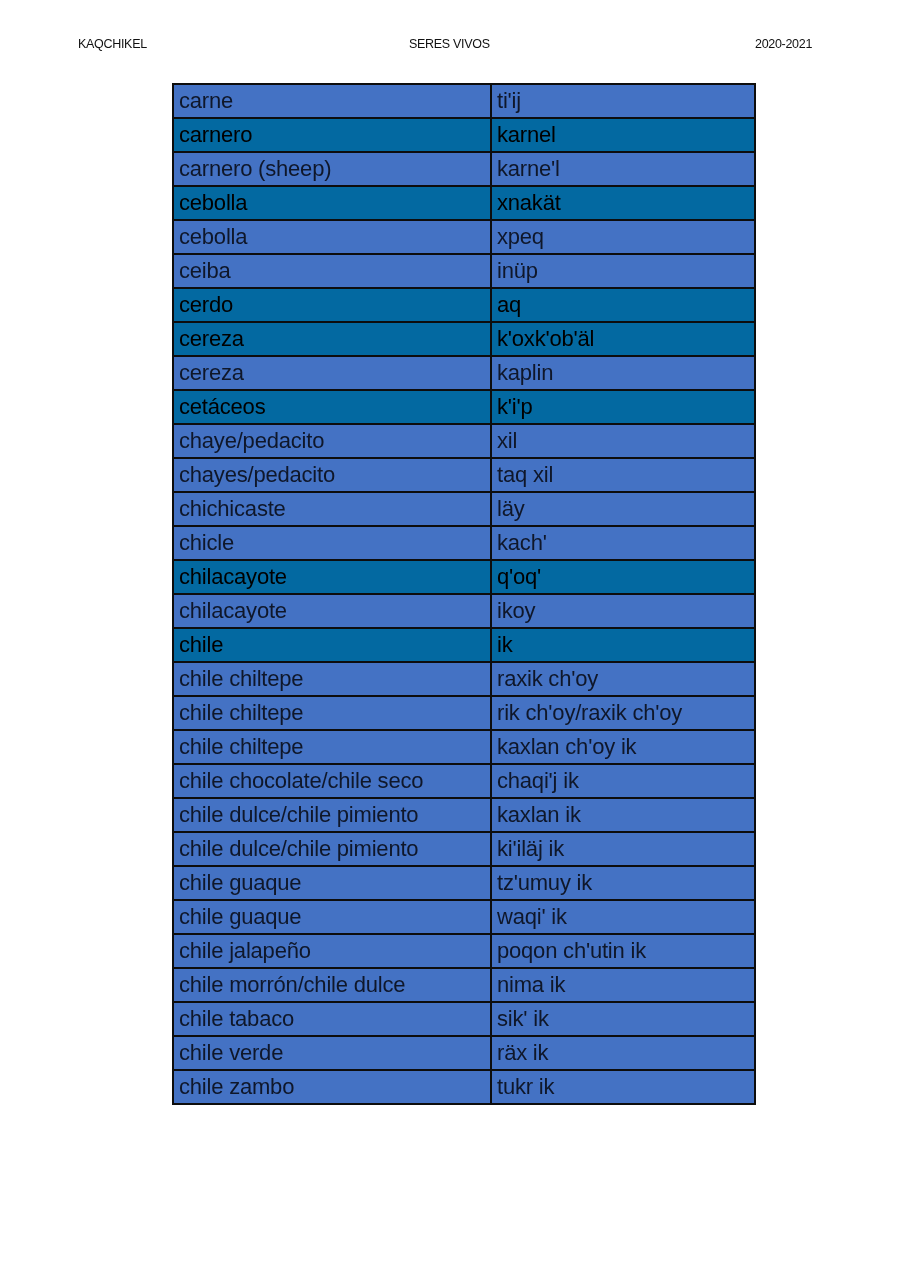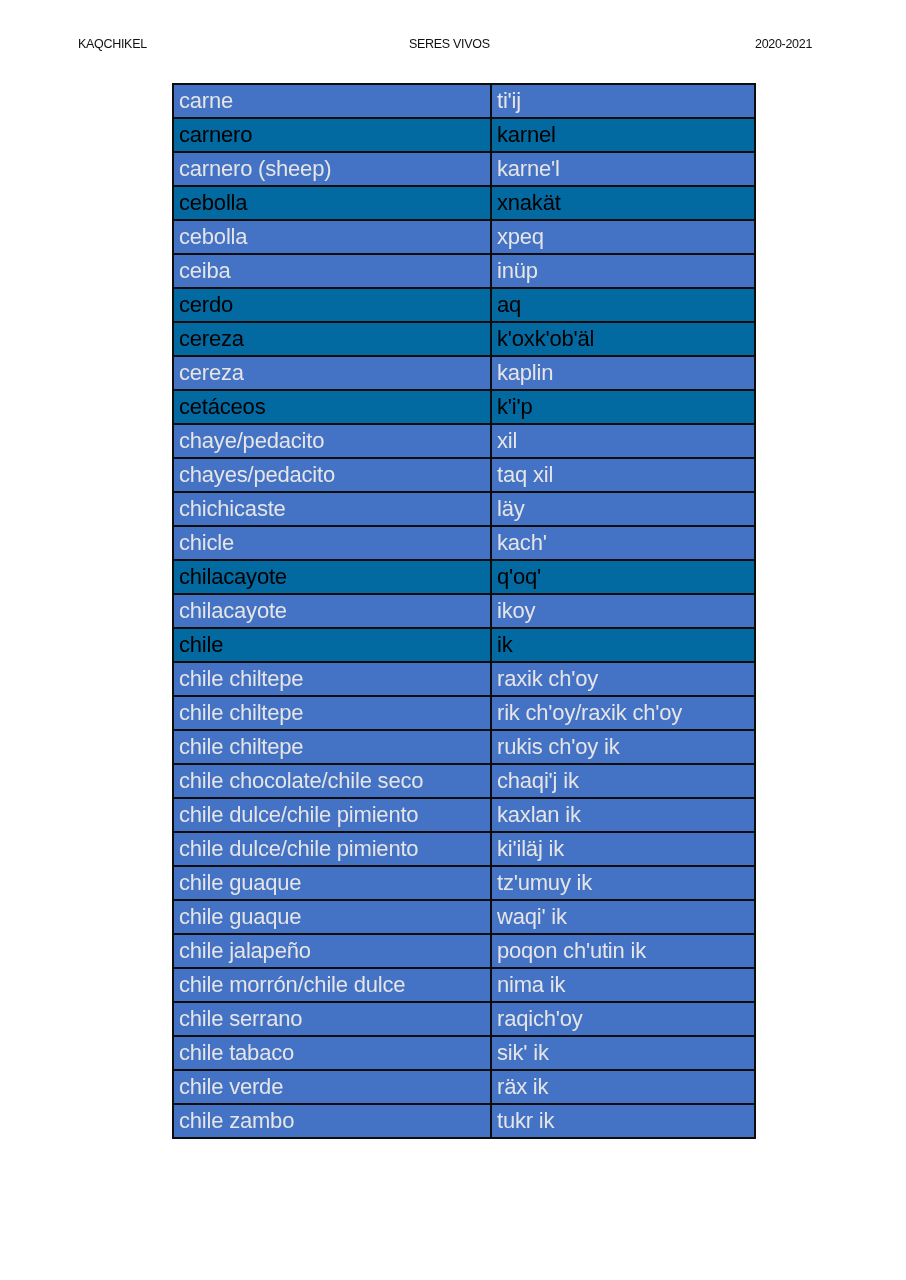--- a/index.html
+++ b/index.html
@@ -45,21 +45,21 @@
       white-space: nowrap;
       overflow: hidden;
       vertical-align: middle;
       box-sizing: border-box;
       letter-spacing: -0.2px;
     }
     .vocab-table td.col-es { width: 318px; }
     .vocab-table td.col-kaq { width: 264px; }
     .vocab-table tr.blue td {
       background: #4472c4;
-      color: #e5e5e5;
+      color: #0f172a;
     }
     .vocab-table tr.white td {
       background: #0369a1;
       color: #000000;
     }
   </style>
 </head>
 <body>
 
 <div class="page-header">
@@ -141,21 +141,21 @@
       <tr class="blue">
         <td class="col-es">chile chiltepe</td>
         <td class="col-kaq">raxik ch'oy</td>
       </tr>
       <tr class="blue">
         <td class="col-es">chile chiltepe</td>
         <td class="col-kaq">rik ch'oy/raxik ch'oy</td>
       </tr>
       <tr class="blue">
         <td class="col-es">chile chiltepe</td>
-        <td class="col-kaq">rukis ch'oy ik</td>
+        <td class="col-kaq">kaxlan ch'oy ik</td>
       </tr>
       <tr class="blue">
         <td class="col-es">chile chocolate/chile seco</td>
         <td class="col-kaq">chaqi'j ik</td>
       </tr>
       <tr class="blue">
         <td class="col-es">chile dulce/chile pimiento</td>
         <td class="col-kaq">kaxlan ik</td>
       </tr>
       <tr class="blue">
@@ -172,24 +172,20 @@
       </tr>
       <tr class="blue">
         <td class="col-es">chile jalapeño</td>
         <td class="col-kaq">poqon ch'utin ik</td>
       </tr>
       <tr class="blue">
         <td class="col-es">chile morrón/chile dulce</td>
         <td class="col-kaq">nima ik</td>
       </tr>
       <tr class="blue">
-        <td class="col-es">chile serrano</td>
-        <td class="col-kaq">raqich'oy</td>
-      </tr>
-      <tr class="blue">
         <td class="col-es">chile tabaco</td>
         <td class="col-kaq">sik' ik</td>
       </tr>
       <tr class="blue">
         <td class="col-es">chile verde</td>
         <td class="col-kaq">räx ik</td>
       </tr>
       <tr class="blue">
         <td class="col-es">chile zambo</td>
         <td class="col-kaq">tukr ik</td>

